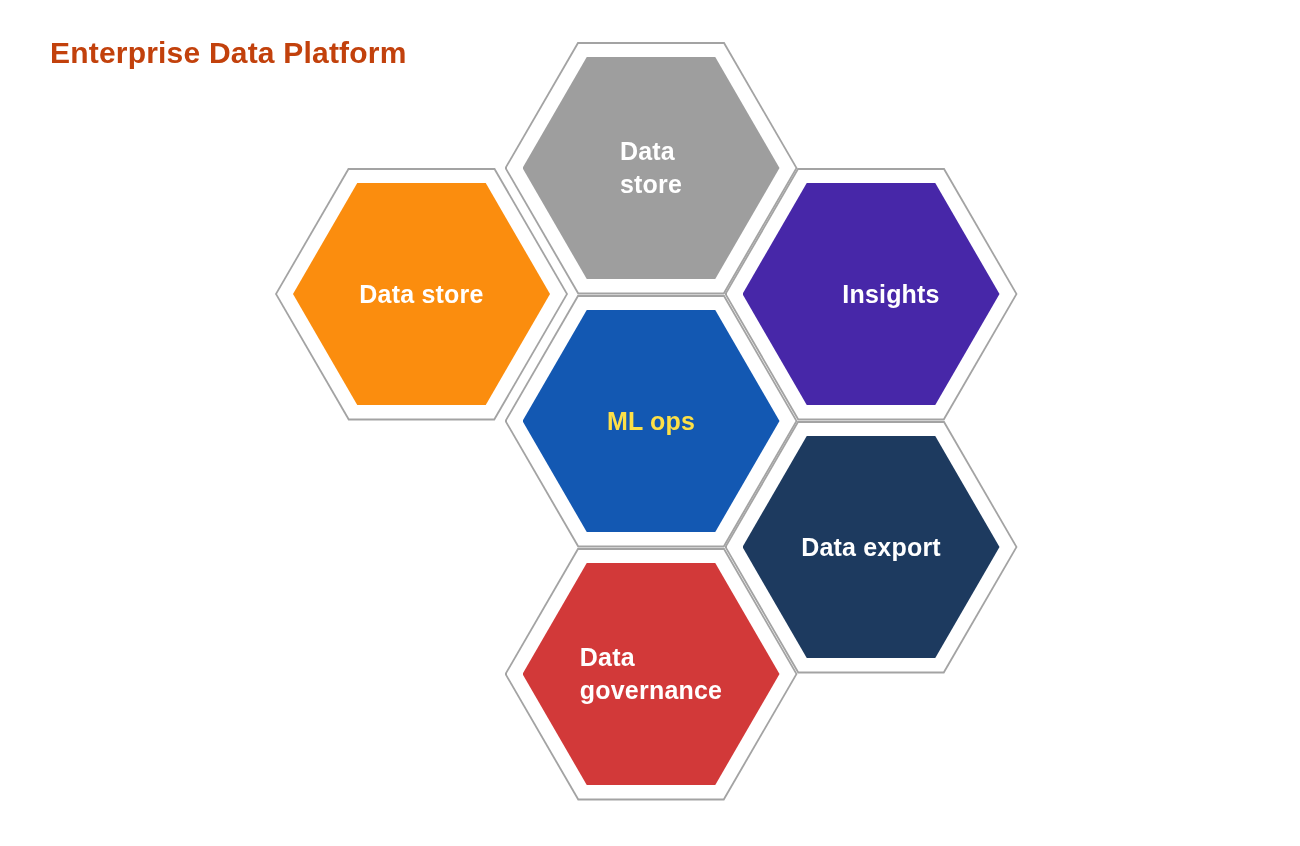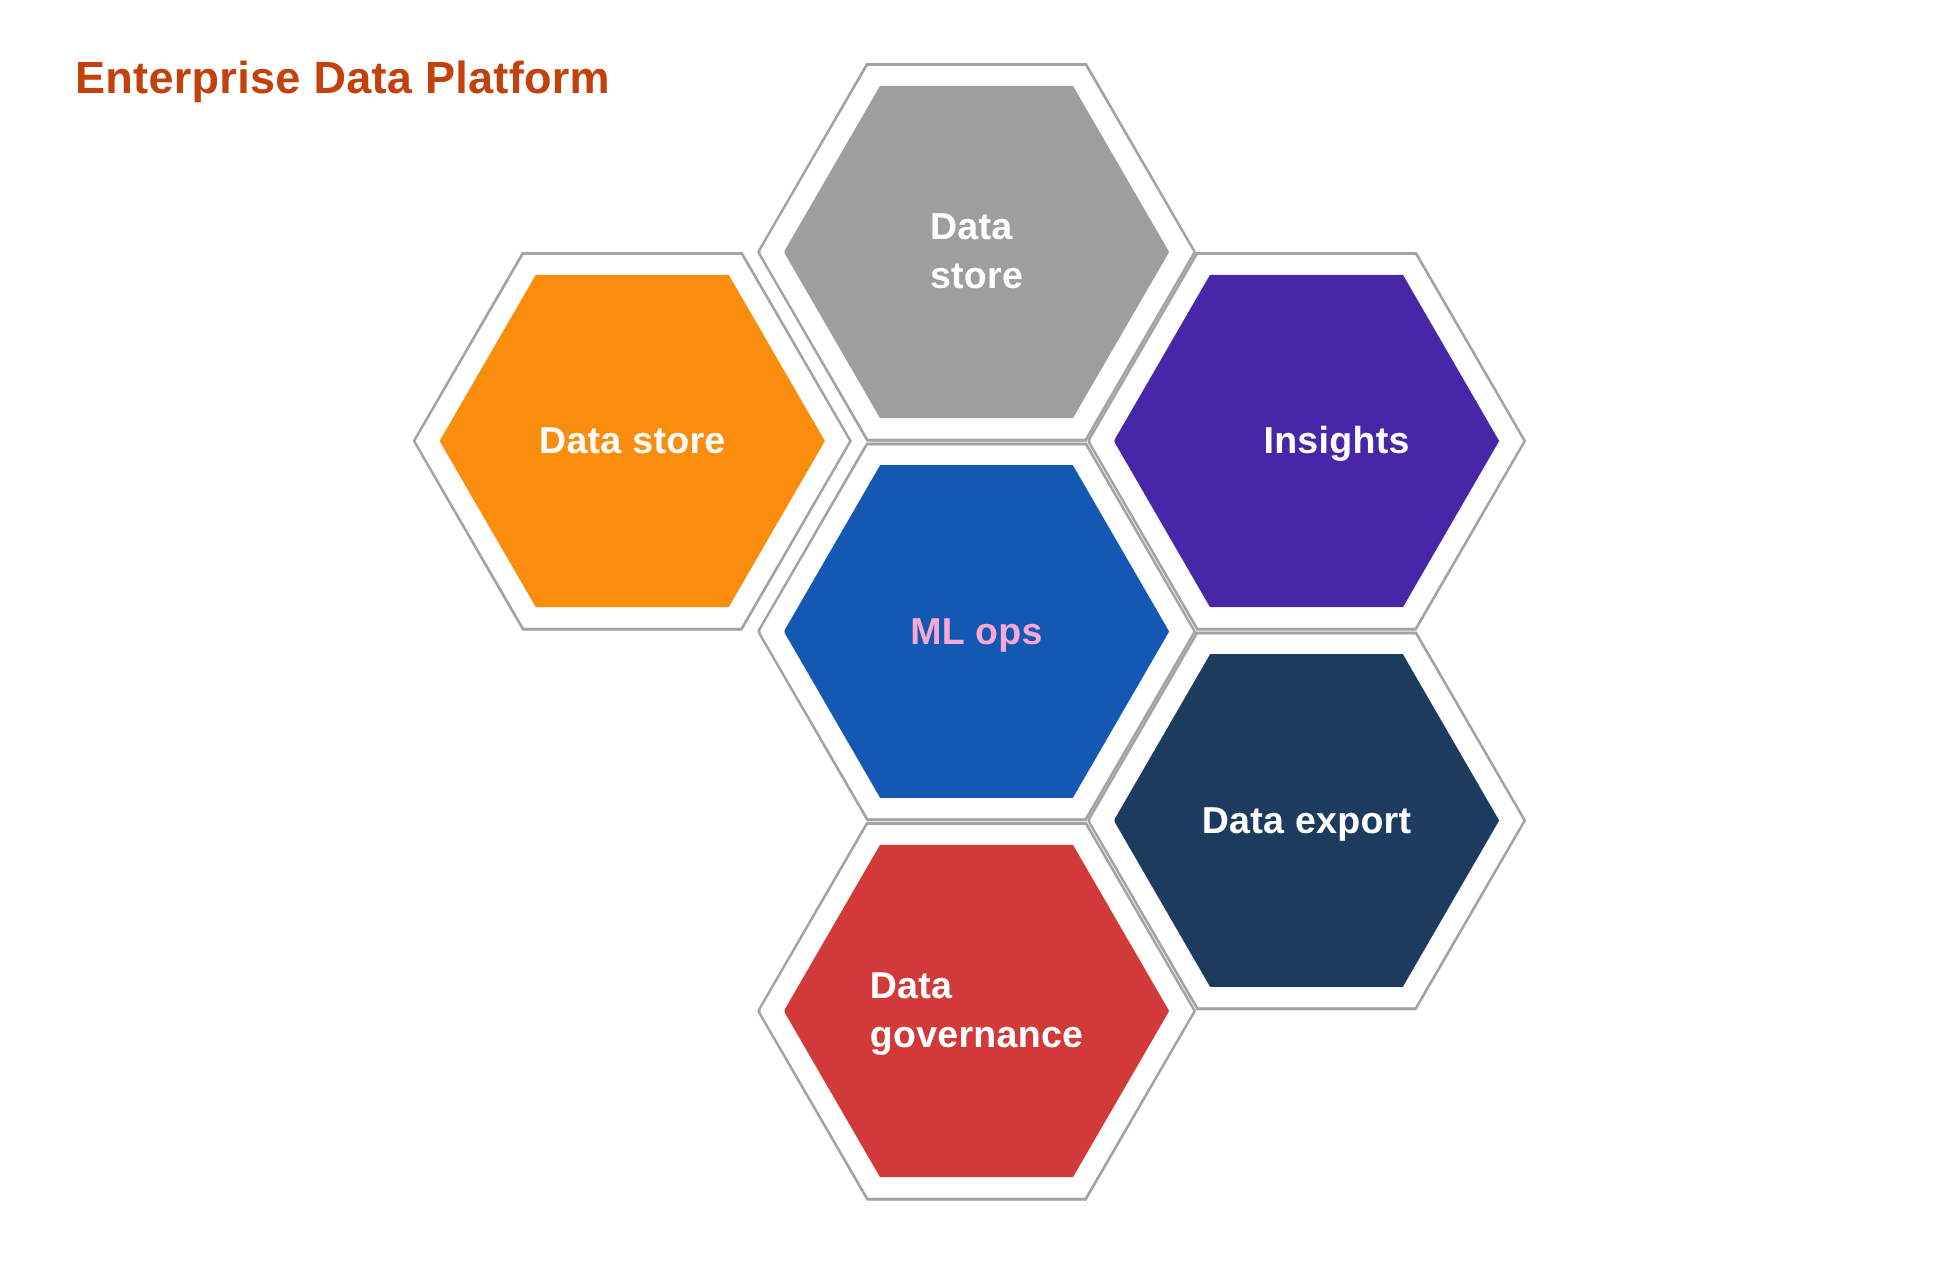--- a/index.html
+++ b/index.html
@@ -87,21 +87,21 @@
         <div class="hex hex-fill" style="left: 18px; top: 15.5px; width: 257px; height: 222px; background: rgb(71, 39, 168);">
           <div class="hex-label" style="color: rgb(255, 255, 255); margin-left: 40px;">
             <div>Insights</div>
           </div>
         </div>
       </div>
       <div class="hex-cell" style="left: 504.5px; top: 294.5px; width: 293px; height: 253px;">
         <div class="hex hex-outline" style="background: rgb(163, 163, 163);"></div>
         <div class="hex hex-white" style="inset: 2px; background: rgb(255, 255, 255);"></div>
         <div class="hex hex-fill" style="left: 18px; top: 15.5px; width: 257px; height: 222px; background: rgb(19, 88, 178);">
-          <div class="hex-label" style="color: #f9a8d4;">
+          <div class="hex-label" style="color: #fde047;">
             <div>ML ops</div>
           </div>
         </div>
       </div>
       <div class="hex-cell" style="left: 724.5px; top: 420.5px; width: 293px; height: 253px;">
         <div class="hex hex-outline" style="background: rgb(163, 163, 163);"></div>
         <div class="hex hex-white" style="inset: 2px; background: rgb(255, 255, 255);"></div>
         <div class="hex hex-fill" style="left: 18px; top: 15.5px; width: 257px; height: 222px; background: rgb(29, 58, 95);">
           <div class="hex-label" style="color: rgb(255, 255, 255);">
             <div>Data export</div>

